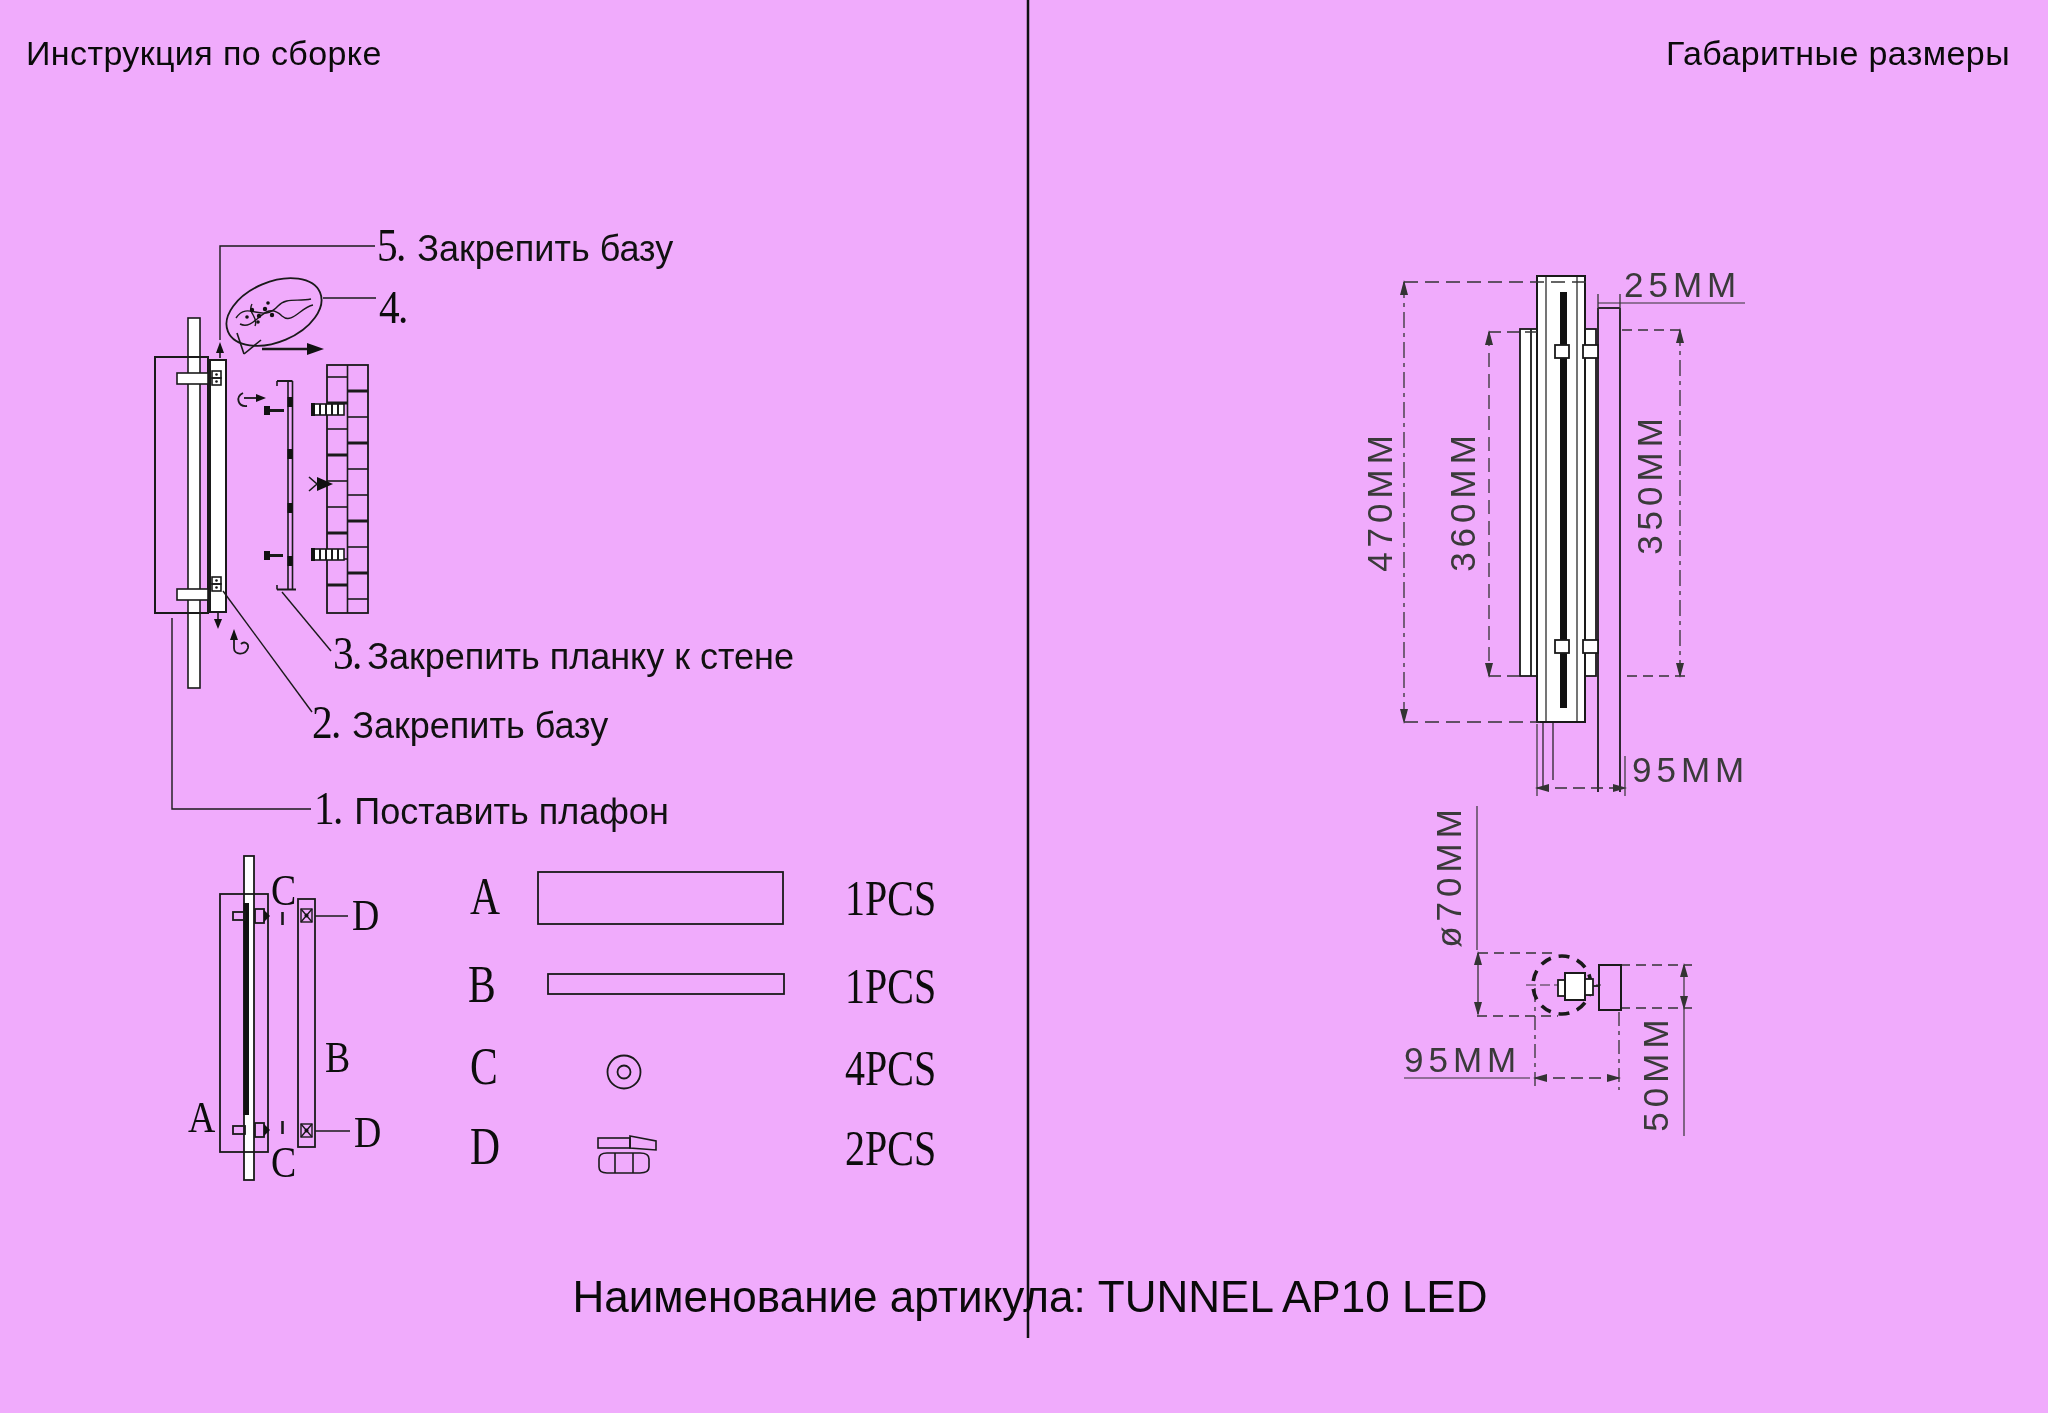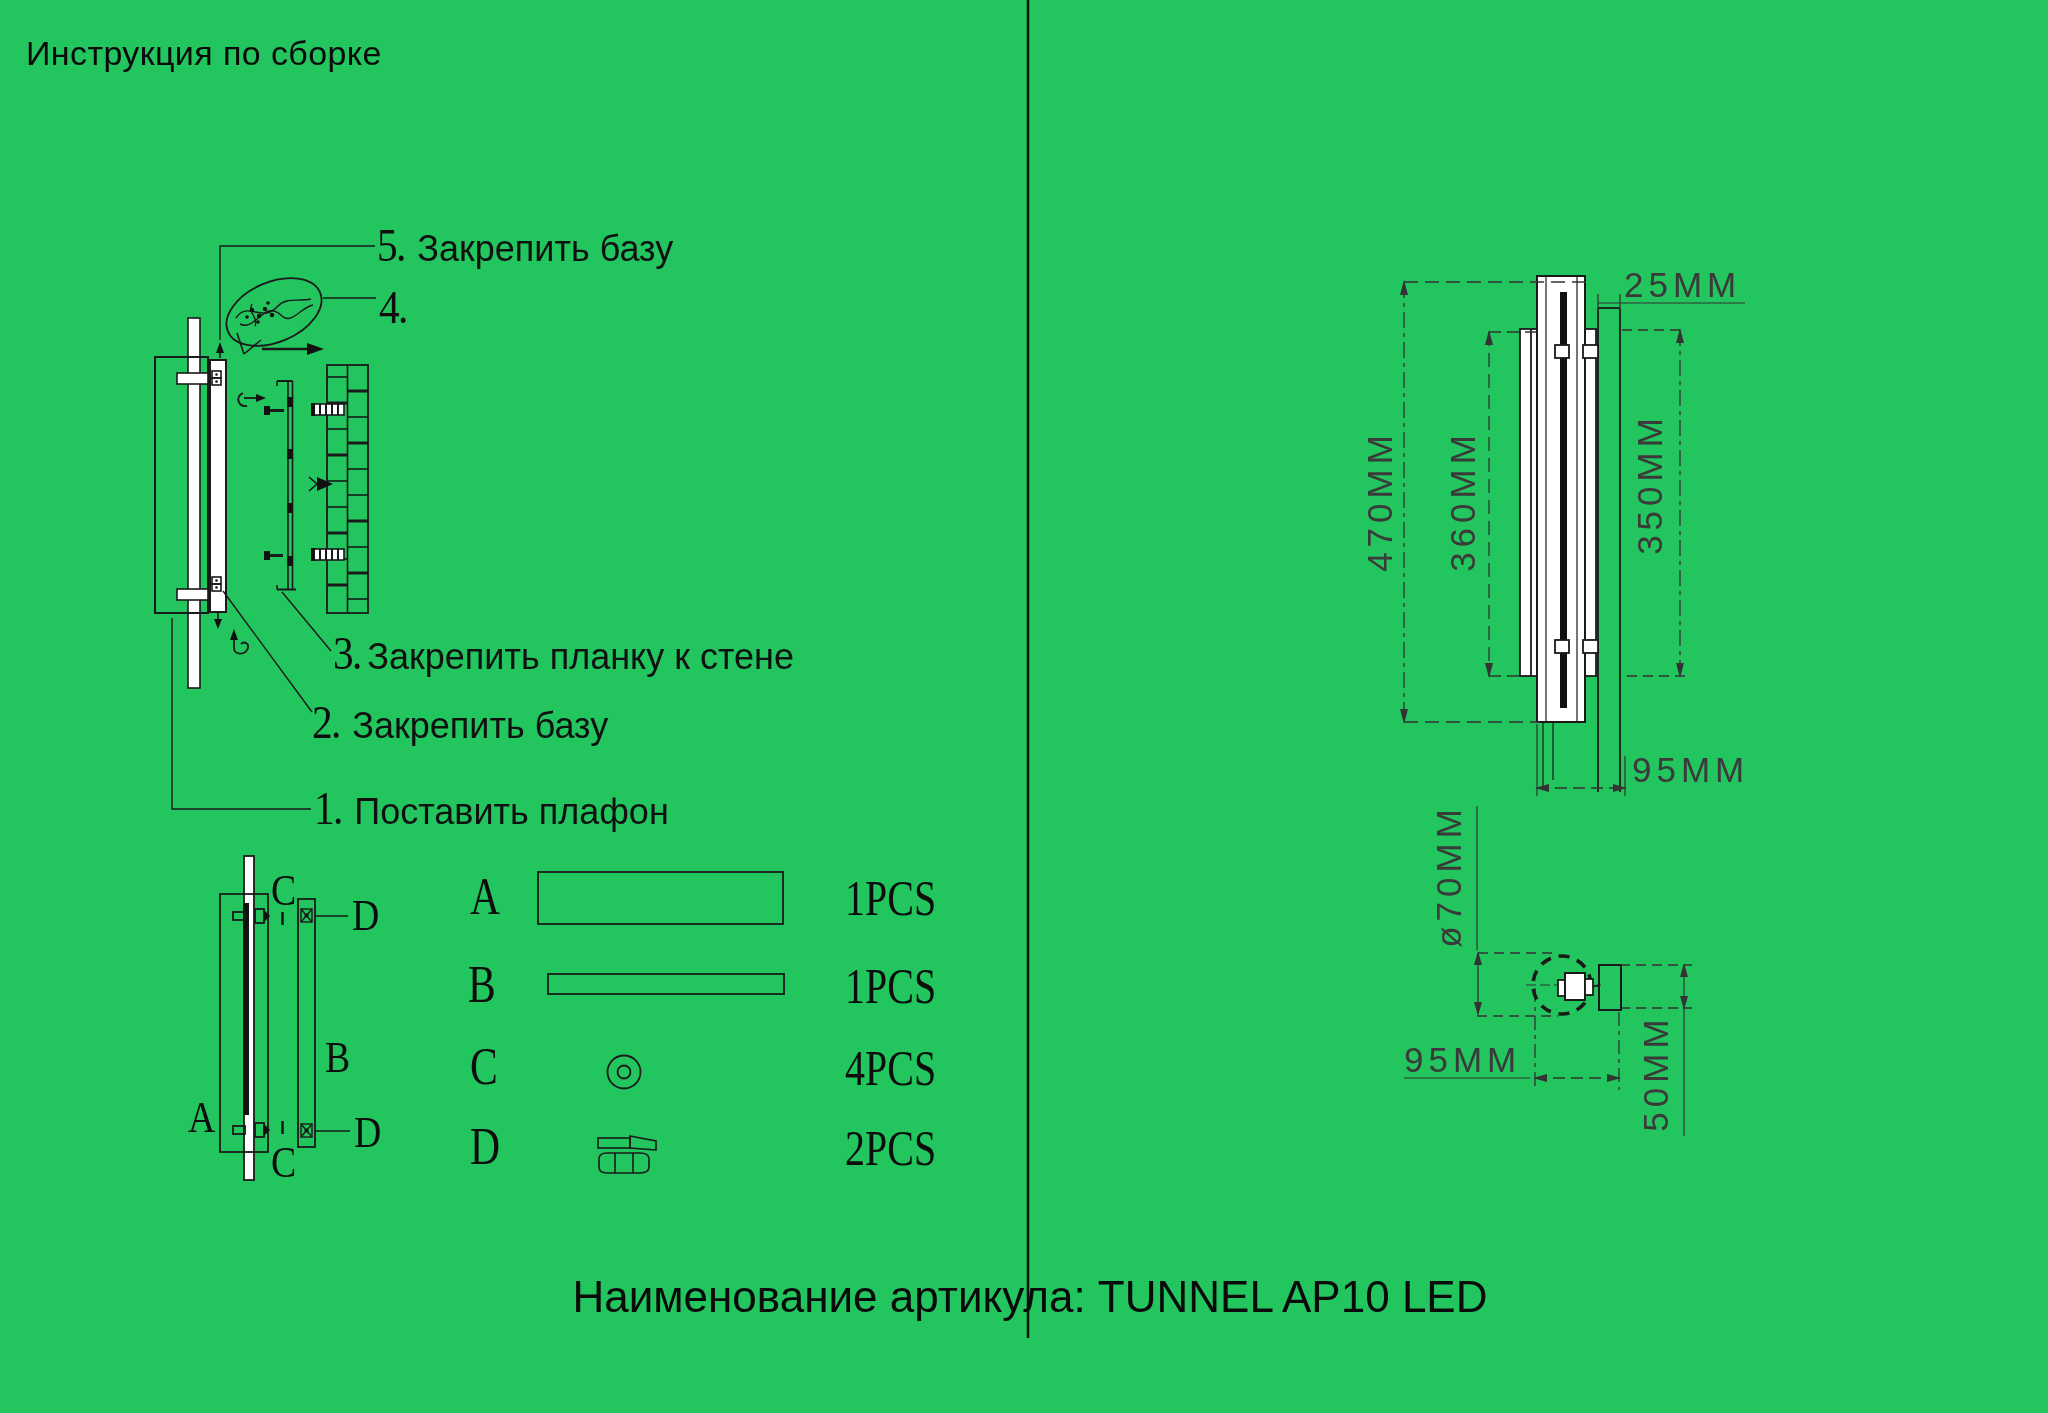--- a/index.html
+++ b/index.html
@@ -1,17 +1,17 @@
 <!DOCTYPE html>
 <html><head>
 <meta charset="utf-8">
 <style>
   html,body{margin:0;padding:0;background:#fff;}
   body{width:2048px;height:1413px;position:relative;font-family:"Liberation Sans",sans-serif;color:#0d0d0d;}
-  .sheet{position:absolute;inset:0;background:#22c55e;overflow:hidden;}
+  .sheet{position:absolute;inset:0;background:#f0abfc;overflow:hidden;}
   svg.art{position:absolute;left:0;top:0;}
   .title{position:absolute;font-size:34px;letter-spacing:.4px;color:#0a0a0a;white-space:nowrap;}
   #title-left{left:26px;top:34px;}
   #title-right{right:38px;top:34px;}
   .step{position:absolute;display:flex;align-items:baseline;white-space:nowrap;}
   .step .num{font-family:"Liberation Serif",serif;font-size:47px;line-height:1;letter-spacing:-2px;transform:scaleX(.88);transform-origin:0 100%;}
   .step .txt{font-size:36px;margin-left:9px;color:#111;}
   .step.tight .txt{margin-left:3px;text-align:right;}
   .step.wrap .txt{white-space:normal;width:392px;line-height:1.25;}
   .xlabel{position:absolute;font-family:"Liberation Serif",serif;font-size:45px;line-height:1;transform:scaleX(.84);transform-origin:0 0;}
@@ -19,20 +19,21 @@
   .pqty{position:absolute;font-family:"Liberation Serif",serif;font-size:50px;line-height:1;letter-spacing:0;transform:scaleX(.80);transform-origin:0 0;}
   .footer{position:absolute;left:50%;top:1272px;transform:translateX(-50%);margin-left:6px;font-size:44px;color:#0a0a0a;white-space:nowrap;}
   .dim{font-family:"Liberation Sans",sans-serif;font-size:35px;letter-spacing:5px;fill:#3a3a3a;}
 </style>
 </head>
 <body>
 
 <div class="sheet">
 
   <div class="title" id="title-left">Инструкция по сборке</div>
+  <div class="title" id="title-right">Габаритные размеры</div>
 
   <svg class="art" width="2048" height="1413" viewBox="0 0 2048 1413">
 
     <line x1="1028" y1="0" x2="1028" y2="1338" stroke="#111" stroke-width="2.5"></line>
 
     <g stroke="#1a1a1a" fill="none" stroke-width="1.6">
 
       <g>
         <rect x="188" y="318" width="12" height="370" fill="#fff"></rect>
       </g>

